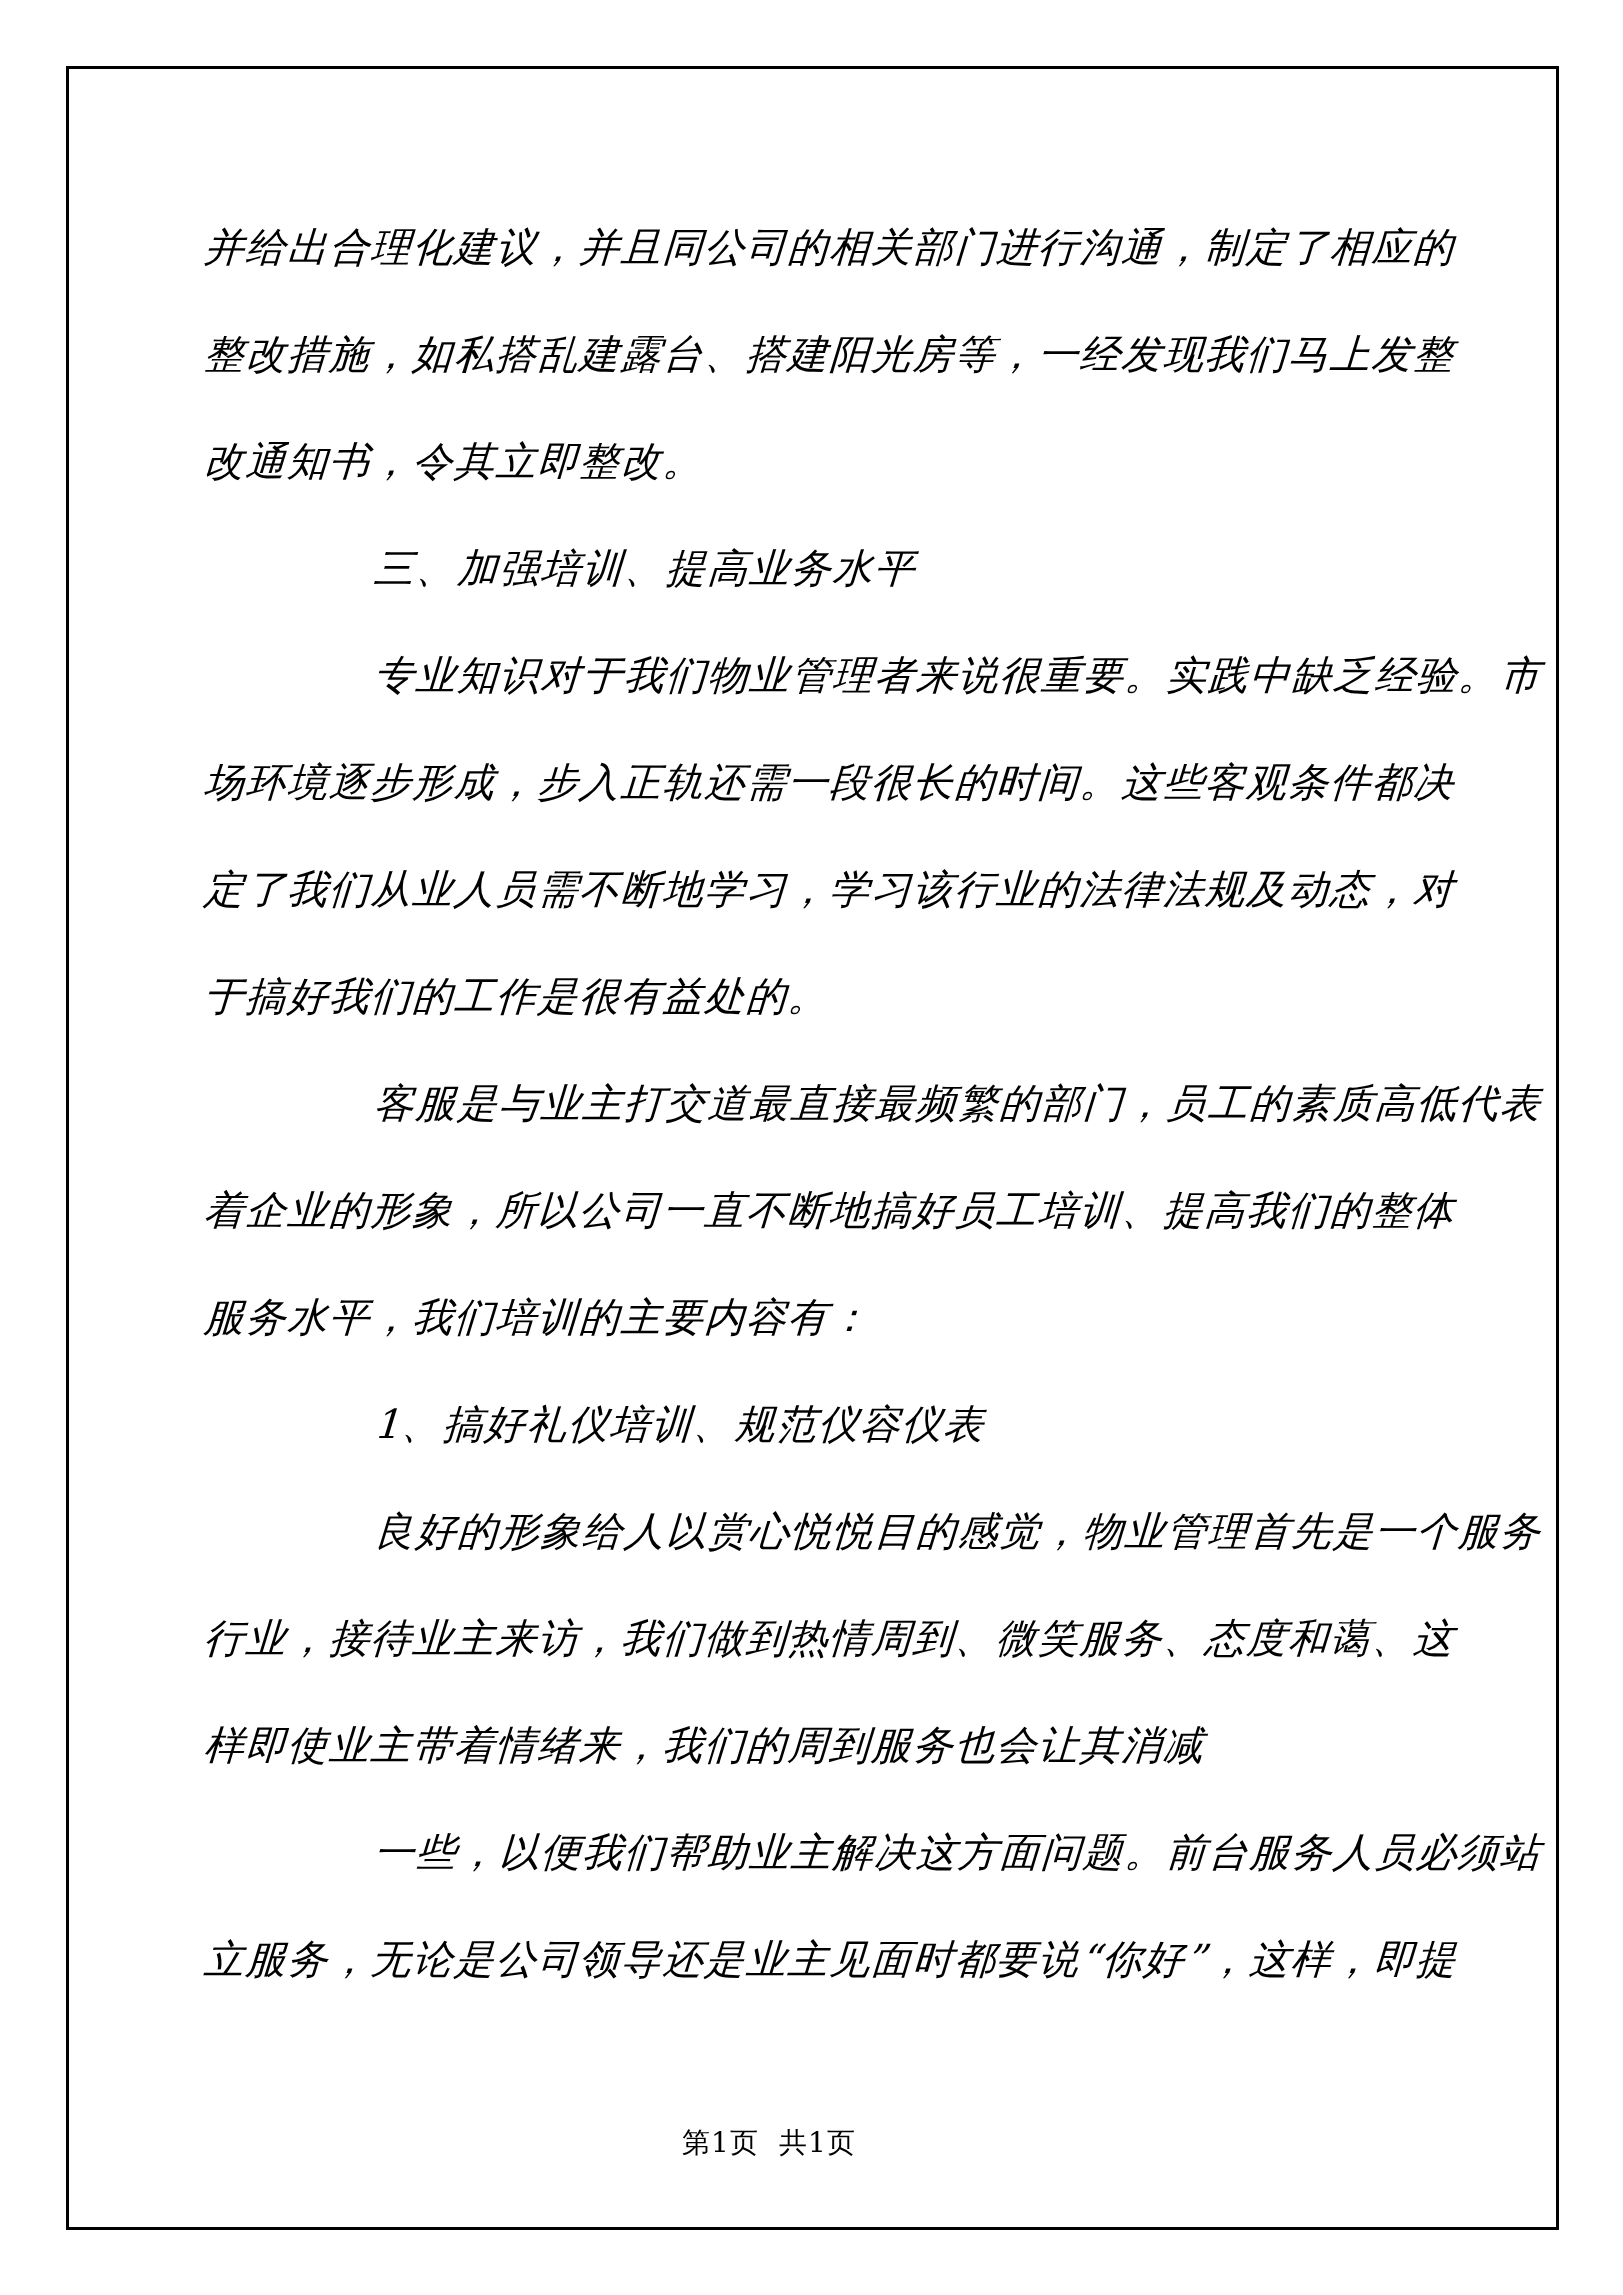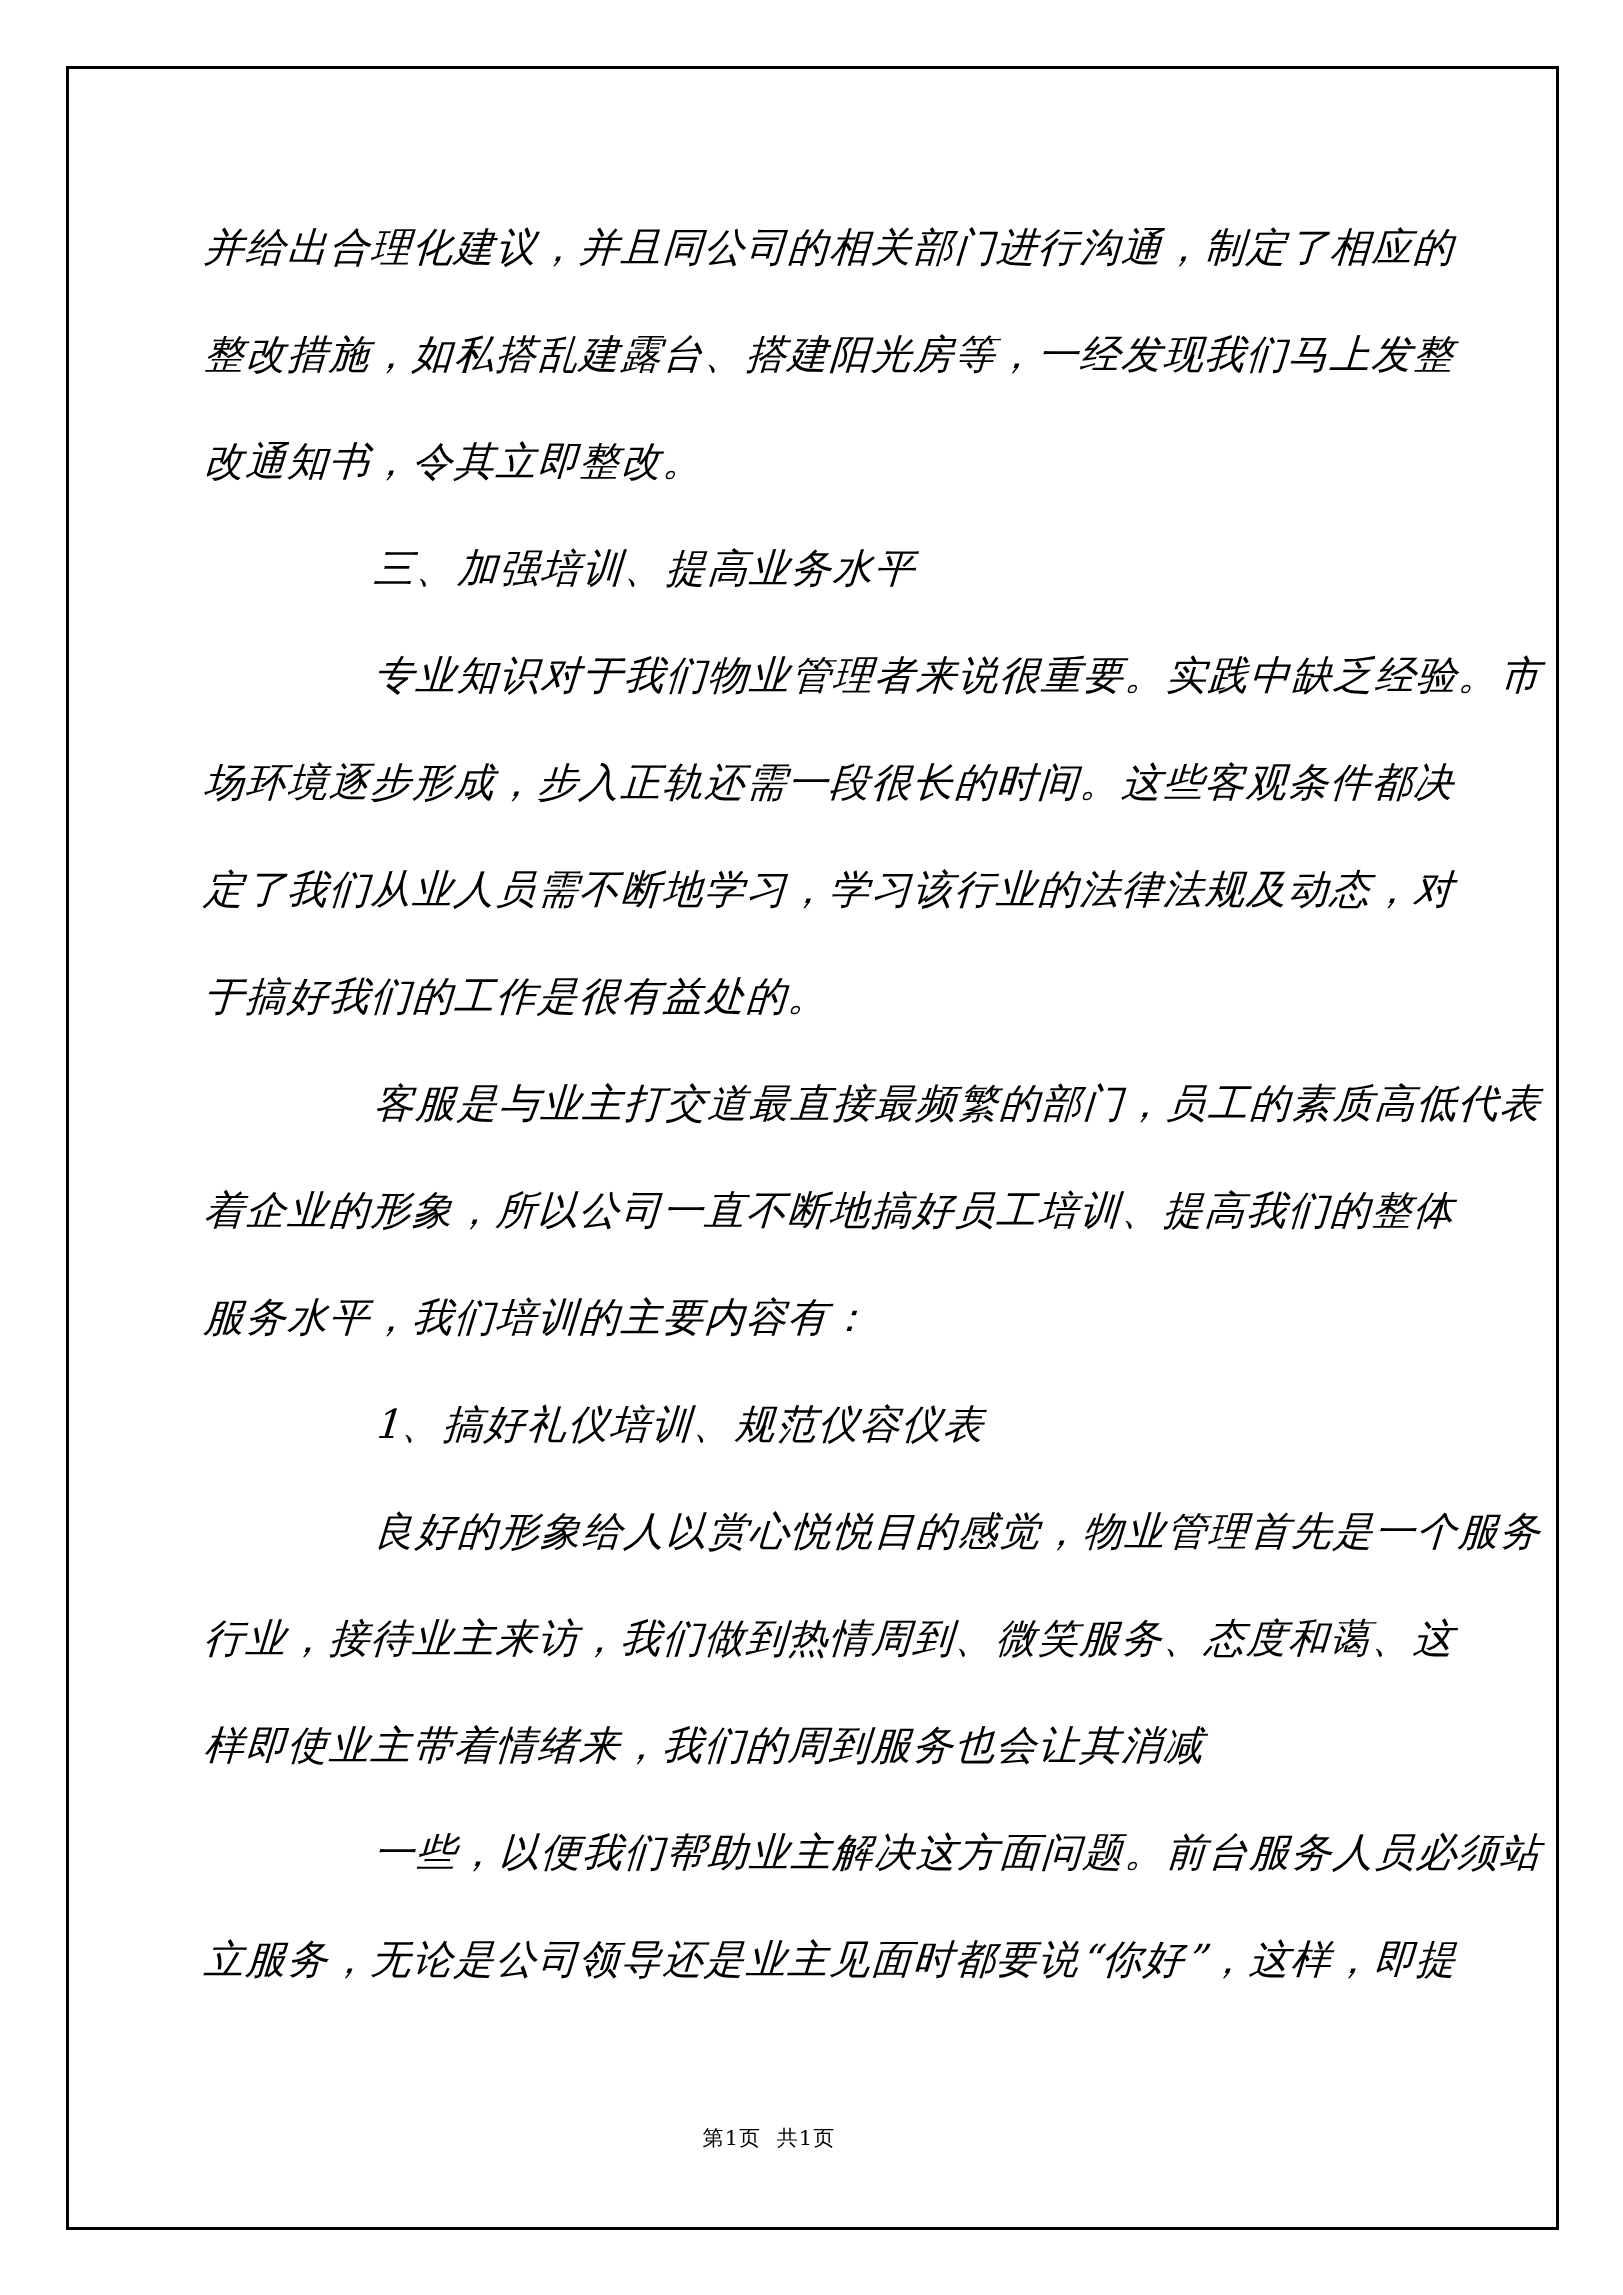--- a/index.html
+++ b/index.html
@@ -46,21 +46,21 @@
     display: inline-block;
     transform: skewX(-17deg);
     transform-origin: 0 85%;
   }
   .page-footer {
     position: absolute;
     left: 196px;
     top: 2124px;
     width: 1272px;
     text-align: center;
-    font-size: 21px;
+    font-size: 28px;
     letter-spacing: 1.1px;
     white-space: pre;
     transform: translateX(-63px);
     color: #000000;
     font-family: "DejaVu Serif", "Liberation Serif", serif;
   }
 </style>
 </head>
 <body>
 

